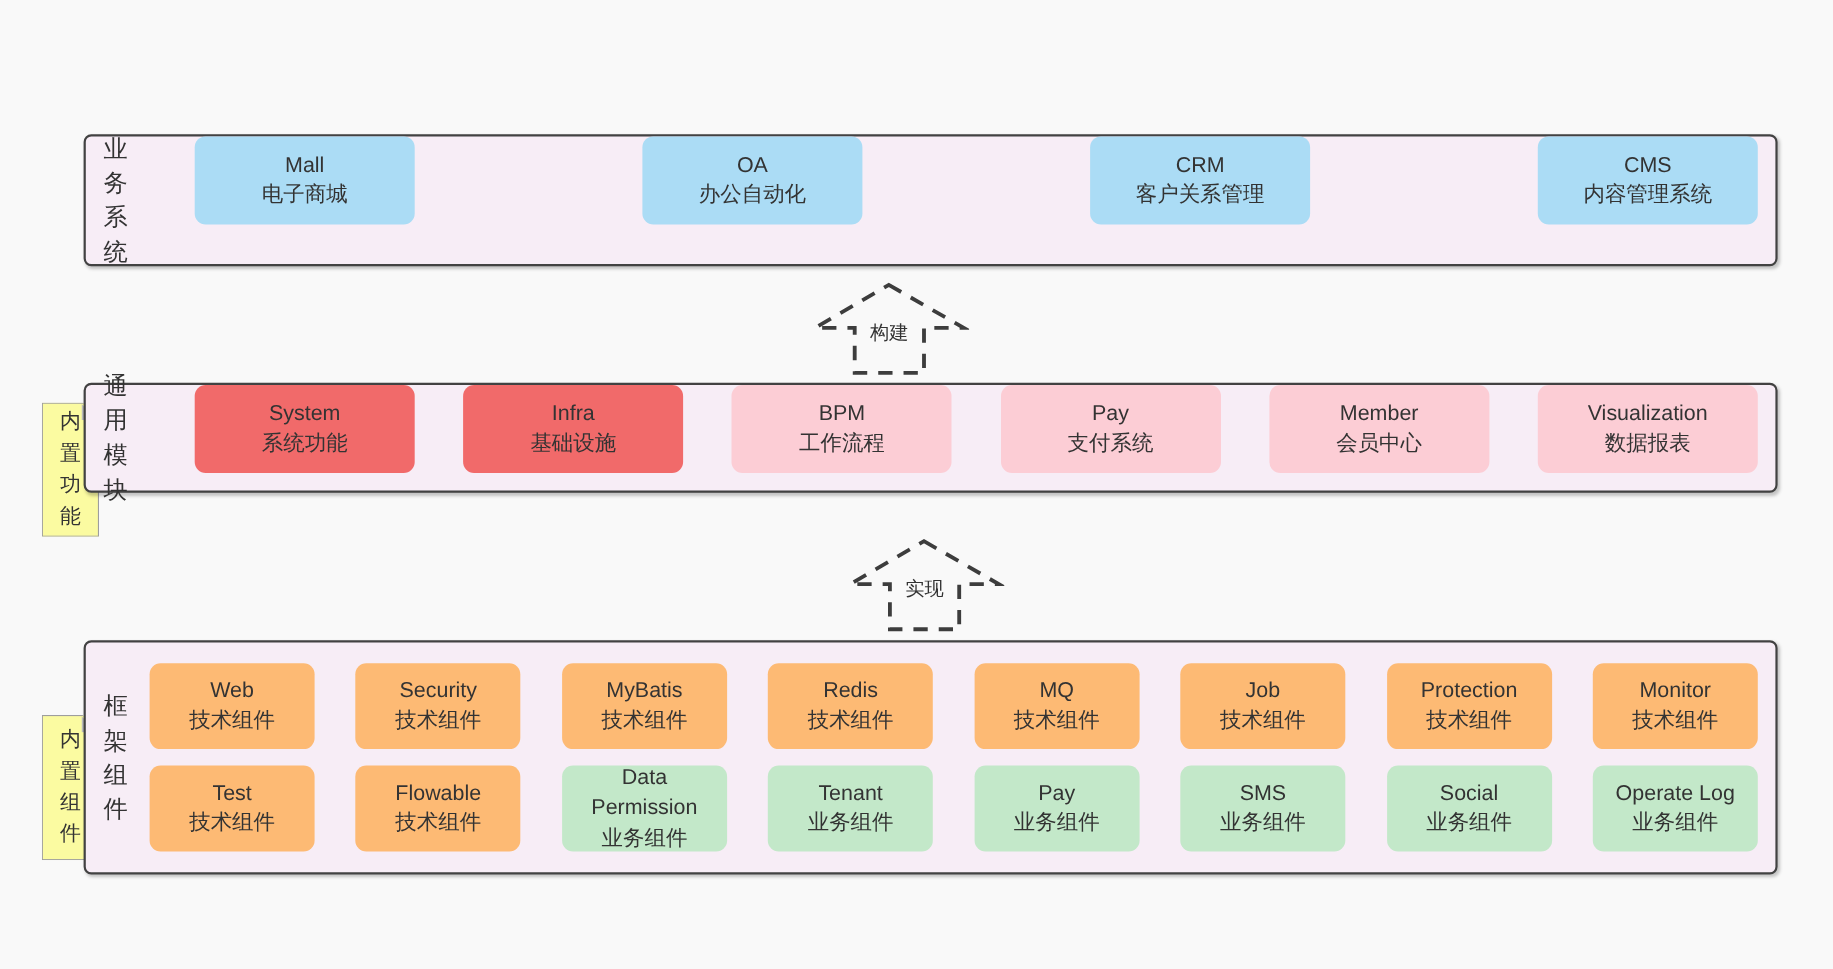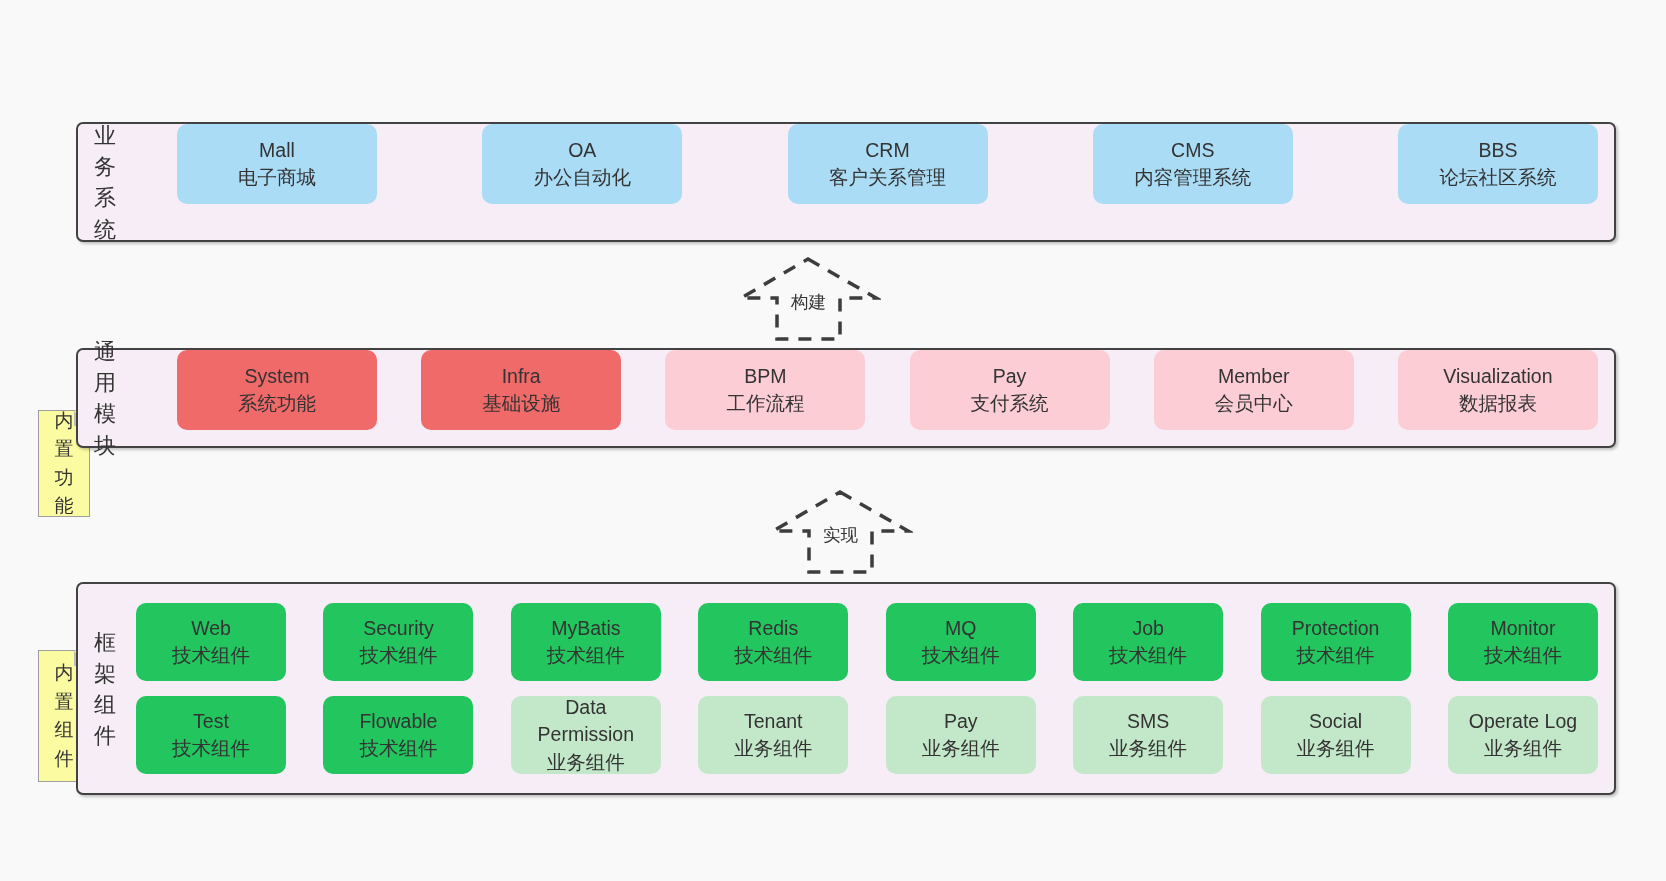--- a/index.html
+++ b/index.html
@@ -39,34 +39,34 @@
     box-sizing:border-box;border-radius:10px;
     display:flex;flex-direction:column;align-items:center;justify-content:center;
     text-align:center;font-size:19.5px;line-height:1.4;color:#333;
     padding:2px 6px;
   }
   .w200{width:200px;height:80px;}
   .w150{width:150px;height:78px;}
   .blue{background:#abdcf5;}
   .red{background:#f16a6a;}
   .pink{background:#fccdd5;}
-  .gdark{background:#22c55e;}
+  .gdark{background:#fdba74;}
   .glight{background:#c3e8c9;}
 
   
   .note{
     position:absolute;width:52px;box-sizing:border-box;
     background:#fbfba1;border:1px solid #9e9e9e;
     clip-path:polygon(0 0,calc(100% - 15px) 0,100% 15px,100% 100%,0 100%);
   }
   .note::after{
     content:"";position:absolute;top:0;right:0;width:15px;height:15px;
     background:#bdbdbd;clip-path:polygon(0 0,100% 100%,0 100%);
   }
-  #note-common{left:38px;top:366px;height:107px;margin-top:44px;}
+  #note-common{left:38px;top:366px;height:122px;}
   #note-framework{left:38px;top:650px;height:132px;}
   .note-text{
     position:absolute;left:50%;top:50%;transform:translate(-50%,-50%);
     width:22px;font-size:19px;line-height:1.5;text-align:center;
     word-break:break-all;color:#333;
   }
 
   
   .arrow{position:absolute;width:145px;height:86px;}
   #arrow-build{left:736px;top:256px;}
@@ -92,24 +92,20 @@
       <span>办公自动化</span>
     </div>
     <div class="box blue w200">
       <span>CRM</span>
       <span>客户关系管理</span>
     </div>
     <div class="box blue w200">
       <span>CMS</span>
       <span>内容管理系统</span>
     </div>
-    <div class="box blue w200">
-      <span>BBS</span>
-      <span>论坛社区系统</span>
-    </div>
   </div>
 </div>
 
 <div class="arrow" id="arrow-build">
   <svg width="145" height="86" viewBox="0 0 145 86">
     <polygon points="72,3 140,42 104,42 104,83 41,83 41,42 5,42" fill="none" stroke="#3d3d3d" stroke-width="3.5" stroke-dasharray="13 10"></polygon>
   </svg>
   <span class="arrow-label">构建</span>
 </div>
 

